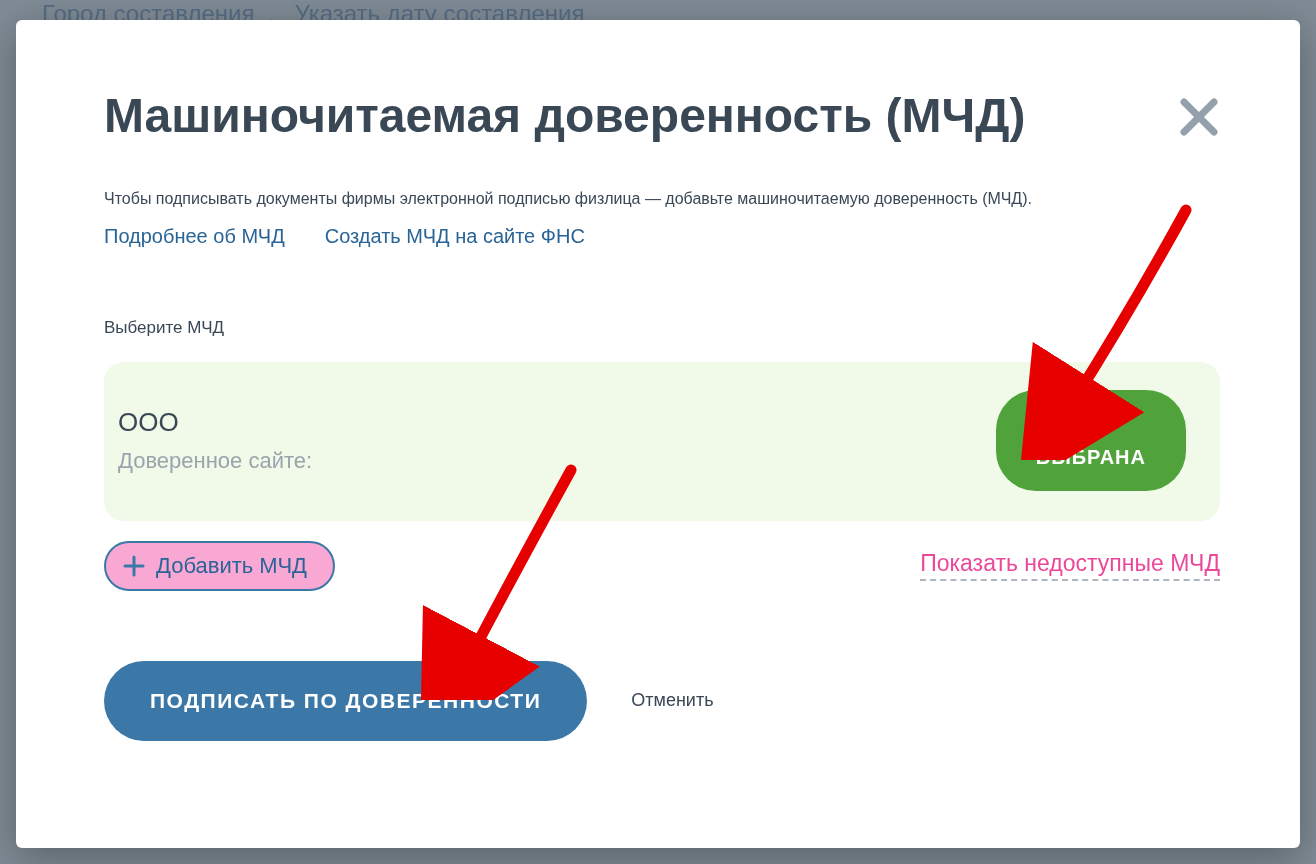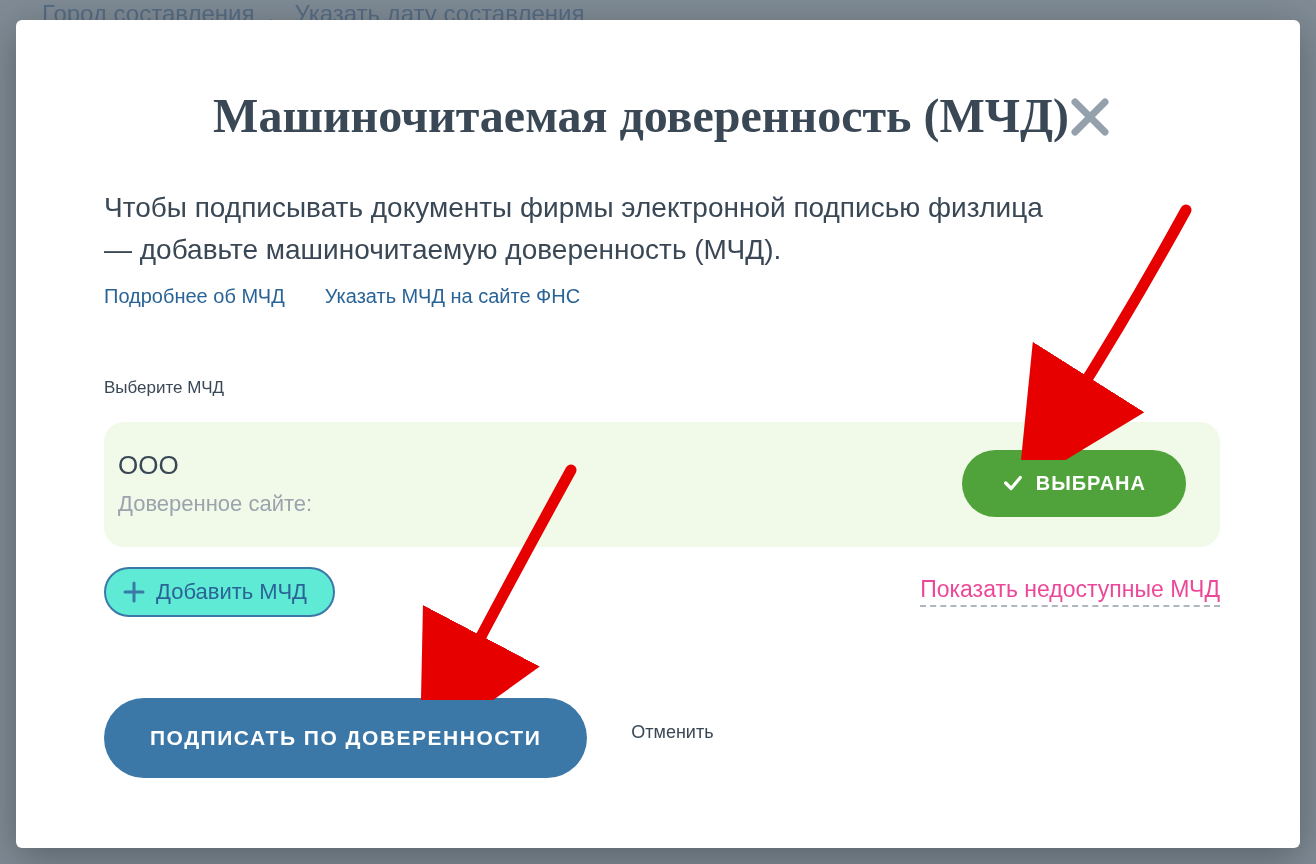--- a/index.html
+++ b/index.html
@@ -27,39 +27,38 @@
       right: 16px;
       bottom: 16px;
       background: #fff;
       border-radius: 6px;
       padding: 70px 80px 60px 88px;
       box-shadow: 0 10px 40px rgba(0,0,0,0.3);
     }
     .modal-header {
       display: flex;
       align-items: flex-start;
-      justify-content: center;
+      justify-content: space-between;
       margin-bottom: 44px;
-      font-family: Liberation Serif, serif;
     }
     .modal-title {
       font-size: 48px;
       font-weight: 600;
       color: #3a4856;
       line-height: 1.1;
     }
     .close-btn {
       cursor: pointer;
       color: #94a0ab;
       flex-shrink: 0;
       margin-top: 6px;
     }
     .close-btn svg { display: block; }
     .intro-text {
-      font-size: 28px;
+      font-size: 16px;
       line-height: 1.5;
       color: #3a4856;
       margin-bottom: 14px;
       max-width: 960px;
     }
     .links-row {
       display: flex;
       gap: 40px;
       margin-bottom: 70px;
     }
@@ -100,32 +99,33 @@
       border: none;
       border-radius: 40px;
       padding: 22px 40px;
       font-size: 20px;
       font-weight: 600;
       letter-spacing: 1px;
       display: flex;
       align-items: center;
       gap: 12px;
       cursor: pointer;
+      flex-direction: column;
     }
     .selected-btn svg { display: block; }
     .row-under-card {
       display: flex;
       justify-content: space-between;
       align-items: center;
       margin-bottom: 70px;
     }
     .add-btn {
       border: 2px solid #3b78a8;
       color: #2a6496;
-      background: #5eead4;
+      background: #f9a8d4;
       border-radius: 28px;
       padding: 10px 26px 10px 16px;
       font-size: 22px;
       display: flex;
       align-items: center;
       gap: 10px;
       cursor: pointer;
     }
     .add-btn svg { display: block; }
     .show-unavailable {
@@ -143,21 +143,20 @@
     .primary-btn {
       background: #3b78a8;
       color: #fff;
       border: none;
       border-radius: 44px;
       padding: 28px 46px;
       font-size: 21px;
       font-weight: 600;
       letter-spacing: 1.5px;
       cursor: pointer;
-      margin-top: 11px;
     }
     .cancel-link {
       font-size: 18px;
       color: #3a4856;
       cursor: pointer;
     }
     
     .arrow {
       position: absolute;
       pointer-events: none;
@@ -181,21 +180,21 @@
         <line x1="6" y1="6" x2="36" y2="36" stroke="#94a0ab" stroke-width="7" stroke-linecap="round"></line>
         <line x1="36" y1="6" x2="6" y2="36" stroke="#94a0ab" stroke-width="7" stroke-linecap="round"></line>
       </svg>
     </div>
   </div>
 
   <div class="intro-text">Чтобы подписывать документы фирмы электронной подписью физлица — добавьте машиночитаемую доверенность (МЧД).</div>
 
   <div class="links-row">
     <span class="link">Подробнее об МЧД</span>
-    <span class="link">Указать МЧД на сайте ФНС</span>
+    <span class="link">Создать МЧД на сайте ФНС</span>
   </div>
 
   <div class="section-label">Выберите МЧД</div>
 
   <div class="card">
     <div class="card-left">
       <div class="card-title">ООО</div>
       <div class="card-sub">Доверенное сайте:</div>
     </div>
     <button class="selected-btn">

